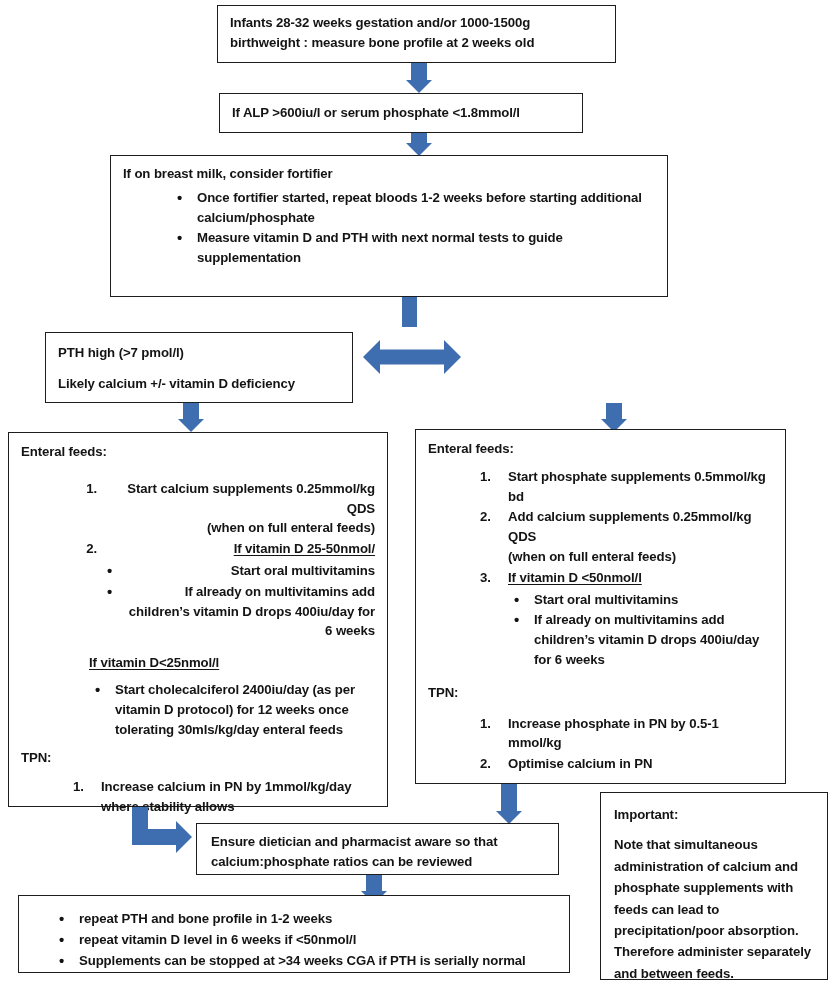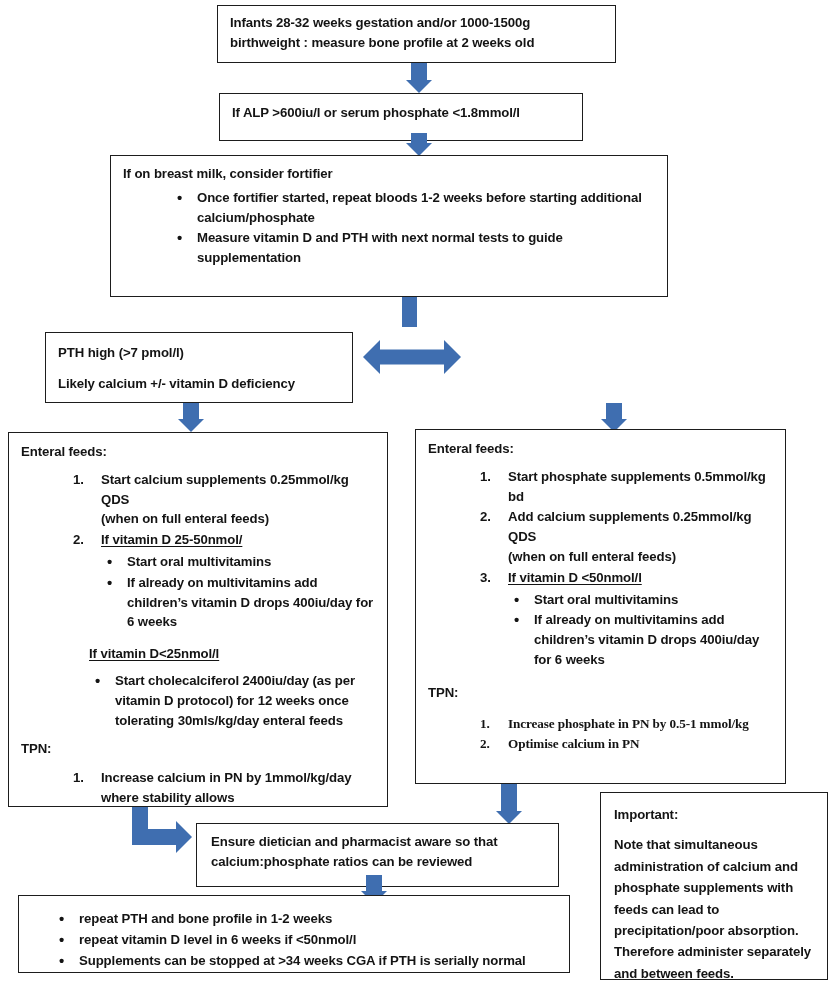--- a/index.html
+++ b/index.html
@@ -107,21 +107,21 @@
       <span class="ln">Infants 28-32 weeks gestation and/or 1000-1500g</span>
       <span class="ln">birthweight : measure bone profile at 2 weeks old</span>
     </div>
   </div>
 
   <div class="arr arrow-down" style="left:400px;top:63px;width:38px;height:30px;">
     <div class="shaft" style="width:16px;height:18px;"></div>
     <div class="head" style="top:17px;"></div>
   </div>
 
-  <div class="box" style="left:219px;top:93px;width:364px;height:48px;">
+  <div class="box" style="left:219px;top:93px;width:364px;height:40px;">
     <div class="pad" style="padding-top:9px;">
       <span class="ln">If ALP &gt;600iu/l or serum phosphate &lt;1.8mmol/l</span>
     </div>
   </div>
 
   <div class="arr arrow-down" style="left:400px;top:133px;width:38px;height:26px;">
     <div class="shaft" style="width:16px;height:14px;"></div>
     <div class="head" style="top:10px;"></div>
   </div>
 
@@ -159,21 +159,21 @@
 
   <div class="arr arrow-down" style="left:595px;top:403px;width:38px;height:30px;">
     <div class="shaft" style="width:16px;height:17px;"></div>
     <div class="head" style="top:16px;"></div>
   </div>
 
   <div class="box" style="left:8px;top:432px;width:380px;height:375px;">
     <div class="pad" style="padding-top:9px;">
       <span class="ln">Enteral feeds:</span>
 
-      <ol class="num" style="margin-left:46px;margin-top:8px;">
+      <ol class="num" style="margin-left:46px;margin-top:17px;text-align:right;">
         <li>
           <span class="ln">Start calcium supplements 0.25mmol/kg QDS</span>
           <span class="ln">(when on full enteral feeds)</span>
         </li>
         <li>
           <span class="ln u">If vitamin D 25-50nmol/</span>
           <ul class="bul subind" style="margin-top:2px;">
             <li>Start oral multivitamins</li>
             <li>If already on multivitamins add children’s vitamin D drops 400iu/day for 6 weeks</li>
           </ul>
@@ -214,39 +214,39 @@
           <span class="ln u">If vitamin D &lt;50nmol/l</span>
           <ul class="bul subind" style="margin-top:2px;">
             <li>Start oral multivitamins</li>
             <li>If already on multivitamins add children’s vitamin D drops 400iu/day for 6 weeks</li>
           </ul>
         </li>
       </ol>
 
       <span class="ln" style="margin-top:13px;">TPN:</span>
 
-      <ol class="num" style="margin-left:46px;margin-top:11px;font-family:Liberation Serif, serif;">
+      <ol class="num" style="margin-left:46px;margin-top:11px;">
         <li>Increase phosphate in PN by 0.5-1 mmol/kg</li>
         <li>Optimise calcium in PN</li>
       </ol>
     </div>
   </div>
 
   <div class="arr arrow-down" style="left:490px;top:784px;width:38px;height:42px;">
     <div class="shaft" style="width:16px;height:28px;"></div>
     <div class="head" style="top:27px;"></div>
   </div>
 
   <div class="elbow" style="left:132px;top:807px;width:76px;height:52px;">
     <div class="v" style="width:16px;height:38px;"></div>
     <div class="h" style="left:0;top:22px;width:46px;height:16px;"></div>
     <div class="hh" style="left:44px;top:14px;"></div>
   </div>
 
-  <div class="box" style="left:196px;top:823px;width:363px;height:64px;">
+  <div class="box" style="left:196px;top:823px;width:363px;height:52px;">
     <div class="pad" style="padding-top:8px;padding-left:14px;">
       <span class="ln">Ensure dietician and pharmacist aware so that</span>
       <span class="ln">calcium:phosphate ratios can be reviewed</span>
     </div>
   </div>
 
   <div class="arr arrow-down" style="left:355px;top:875px;width:38px;height:30px;">
     <div class="shaft" style="width:16px;height:17px;"></div>
     <div class="head" style="top:16px;"></div>
   </div>

